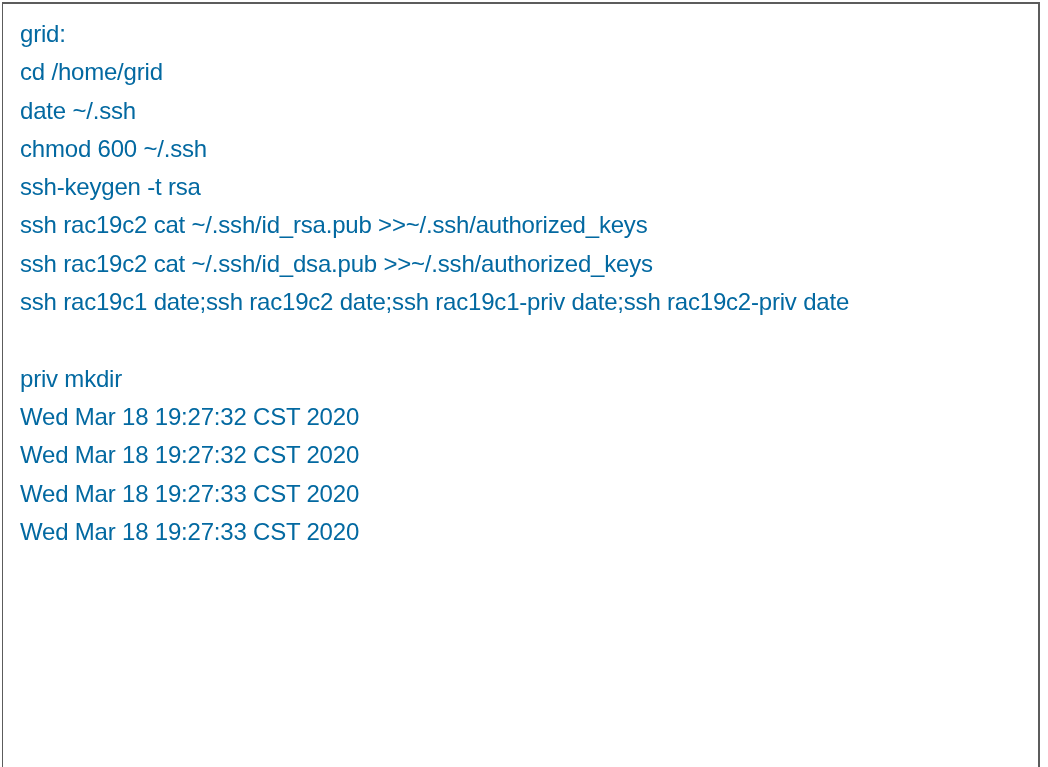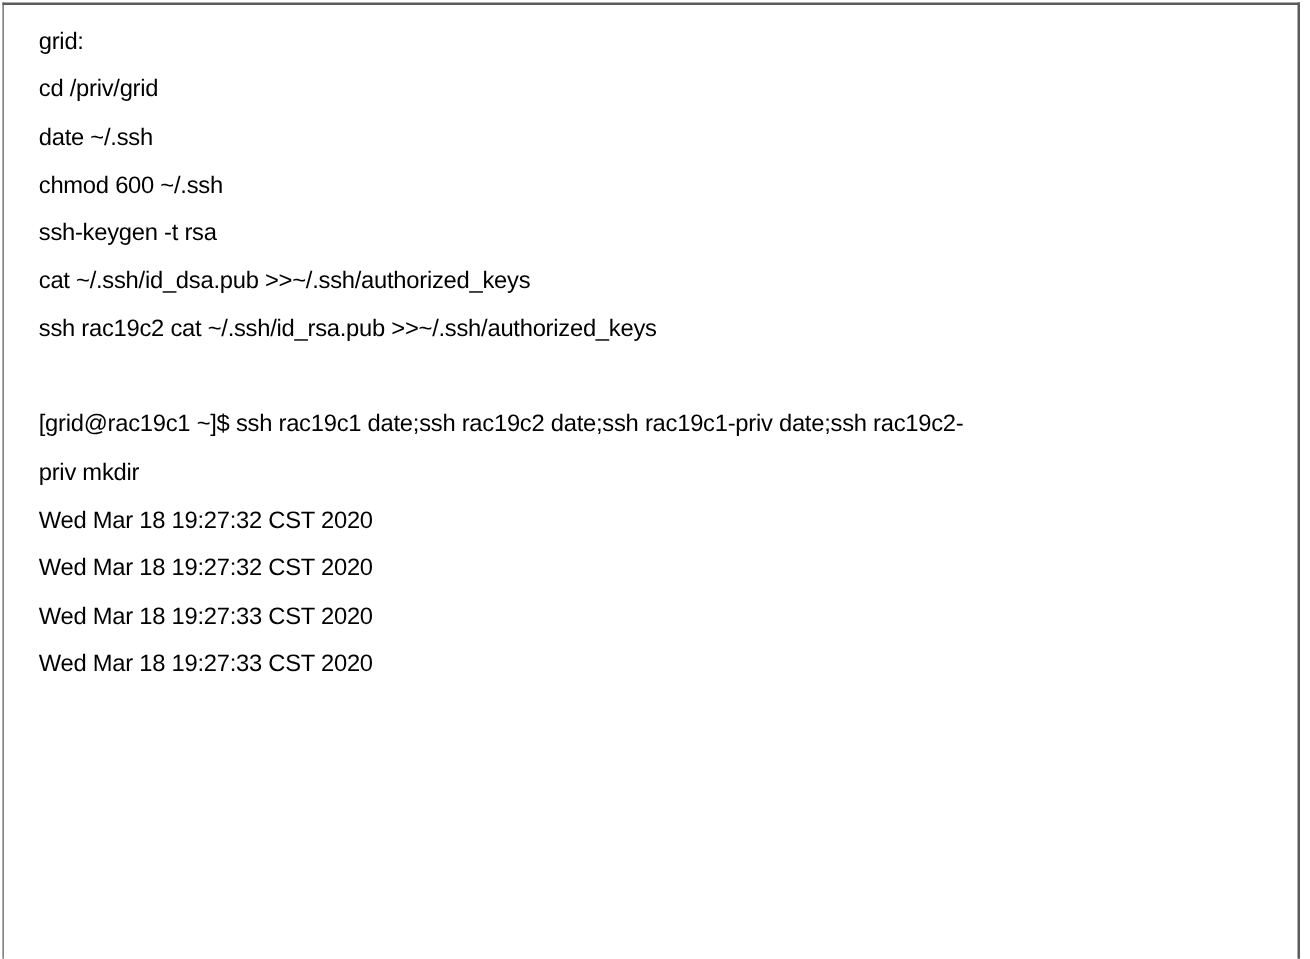--- a/index.html
+++ b/index.html
@@ -22,41 +22,40 @@
     height: 790px; 
     box-sizing: border-box;
     border-style: solid;
     border-color: #5c5c5c;
     border-width: 2px 2px 0 1px;
     padding: 11px 8px 0 17px;
     overflow: hidden;
     background: #ffffff;
   }
   .code-line {
-    font-size: 19px;
+    font-size: 24px;
     line-height: 38.3px;
-    color: #000000;
+    color: #0369a1;
     white-space: pre;
     letter-spacing: -0.2px;
-    margin-left: 11px;
   }
 </style>
 </head>
 <body>
 
 <div class="code-box">
   <div>
       <div class="code-line">grid:</div>
-      <div class="code-line">cd /priv/grid</div>
+      <div class="code-line">cd /home/grid</div>
       <div class="code-line">date ~/.ssh</div>
       <div class="code-line">chmod 600 ~/.ssh</div>
       <div class="code-line">ssh-keygen -t rsa</div>
-      <div class="code-line">cat ~/.ssh/id_dsa.pub &gt;&gt;~/.ssh/authorized_keys</div>
       <div class="code-line">ssh rac19c2 cat ~/.ssh/id_rsa.pub &gt;&gt;~/.ssh/authorized_keys</div>
+      <div class="code-line">ssh rac19c2 cat ~/.ssh/id_dsa.pub &gt;&gt;~/.ssh/authorized_keys</div>
+      <div class="code-line">ssh rac19c1 date;ssh rac19c2 date;ssh rac19c1-priv date;ssh rac19c2-priv date</div>
       <div class="code-line">&nbsp;</div>
-      <div class="code-line">[grid@rac19c1 ~]$ ssh rac19c1 date;ssh rac19c2 date;ssh rac19c1-priv date;ssh rac19c2-</div>
       <div class="code-line">priv mkdir</div>
       <div class="code-line">Wed Mar 18 19:27:32 CST 2020</div>
       <div class="code-line">Wed Mar 18 19:27:32 CST 2020</div>
       <div class="code-line">Wed Mar 18 19:27:33 CST 2020</div>
       <div class="code-line">Wed Mar 18 19:27:33 CST 2020</div>
     </div>
 </div>
 
 </body></html>

